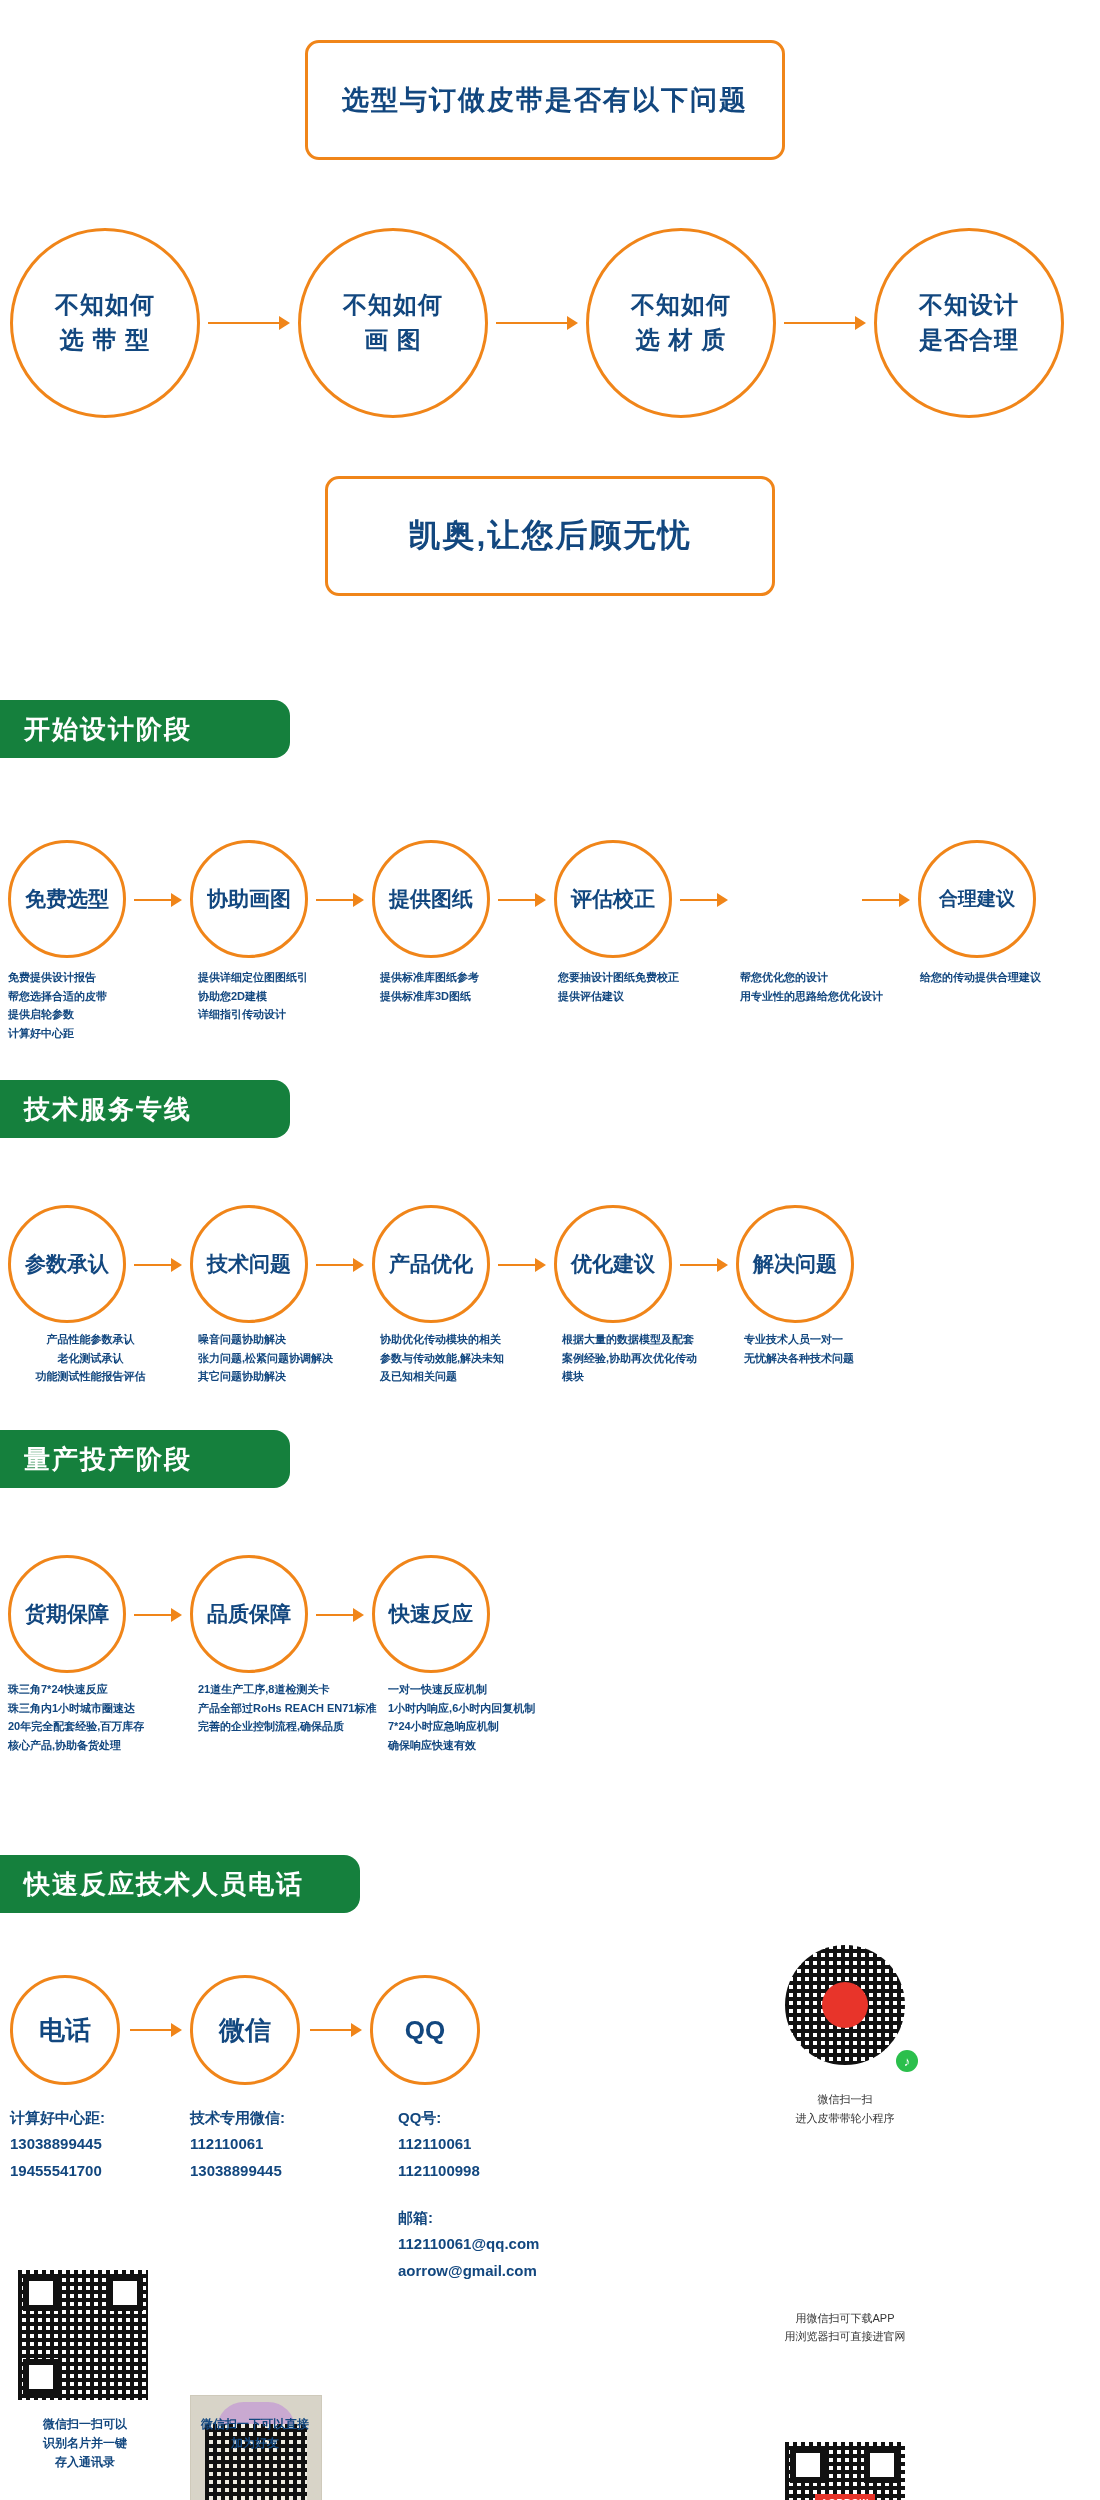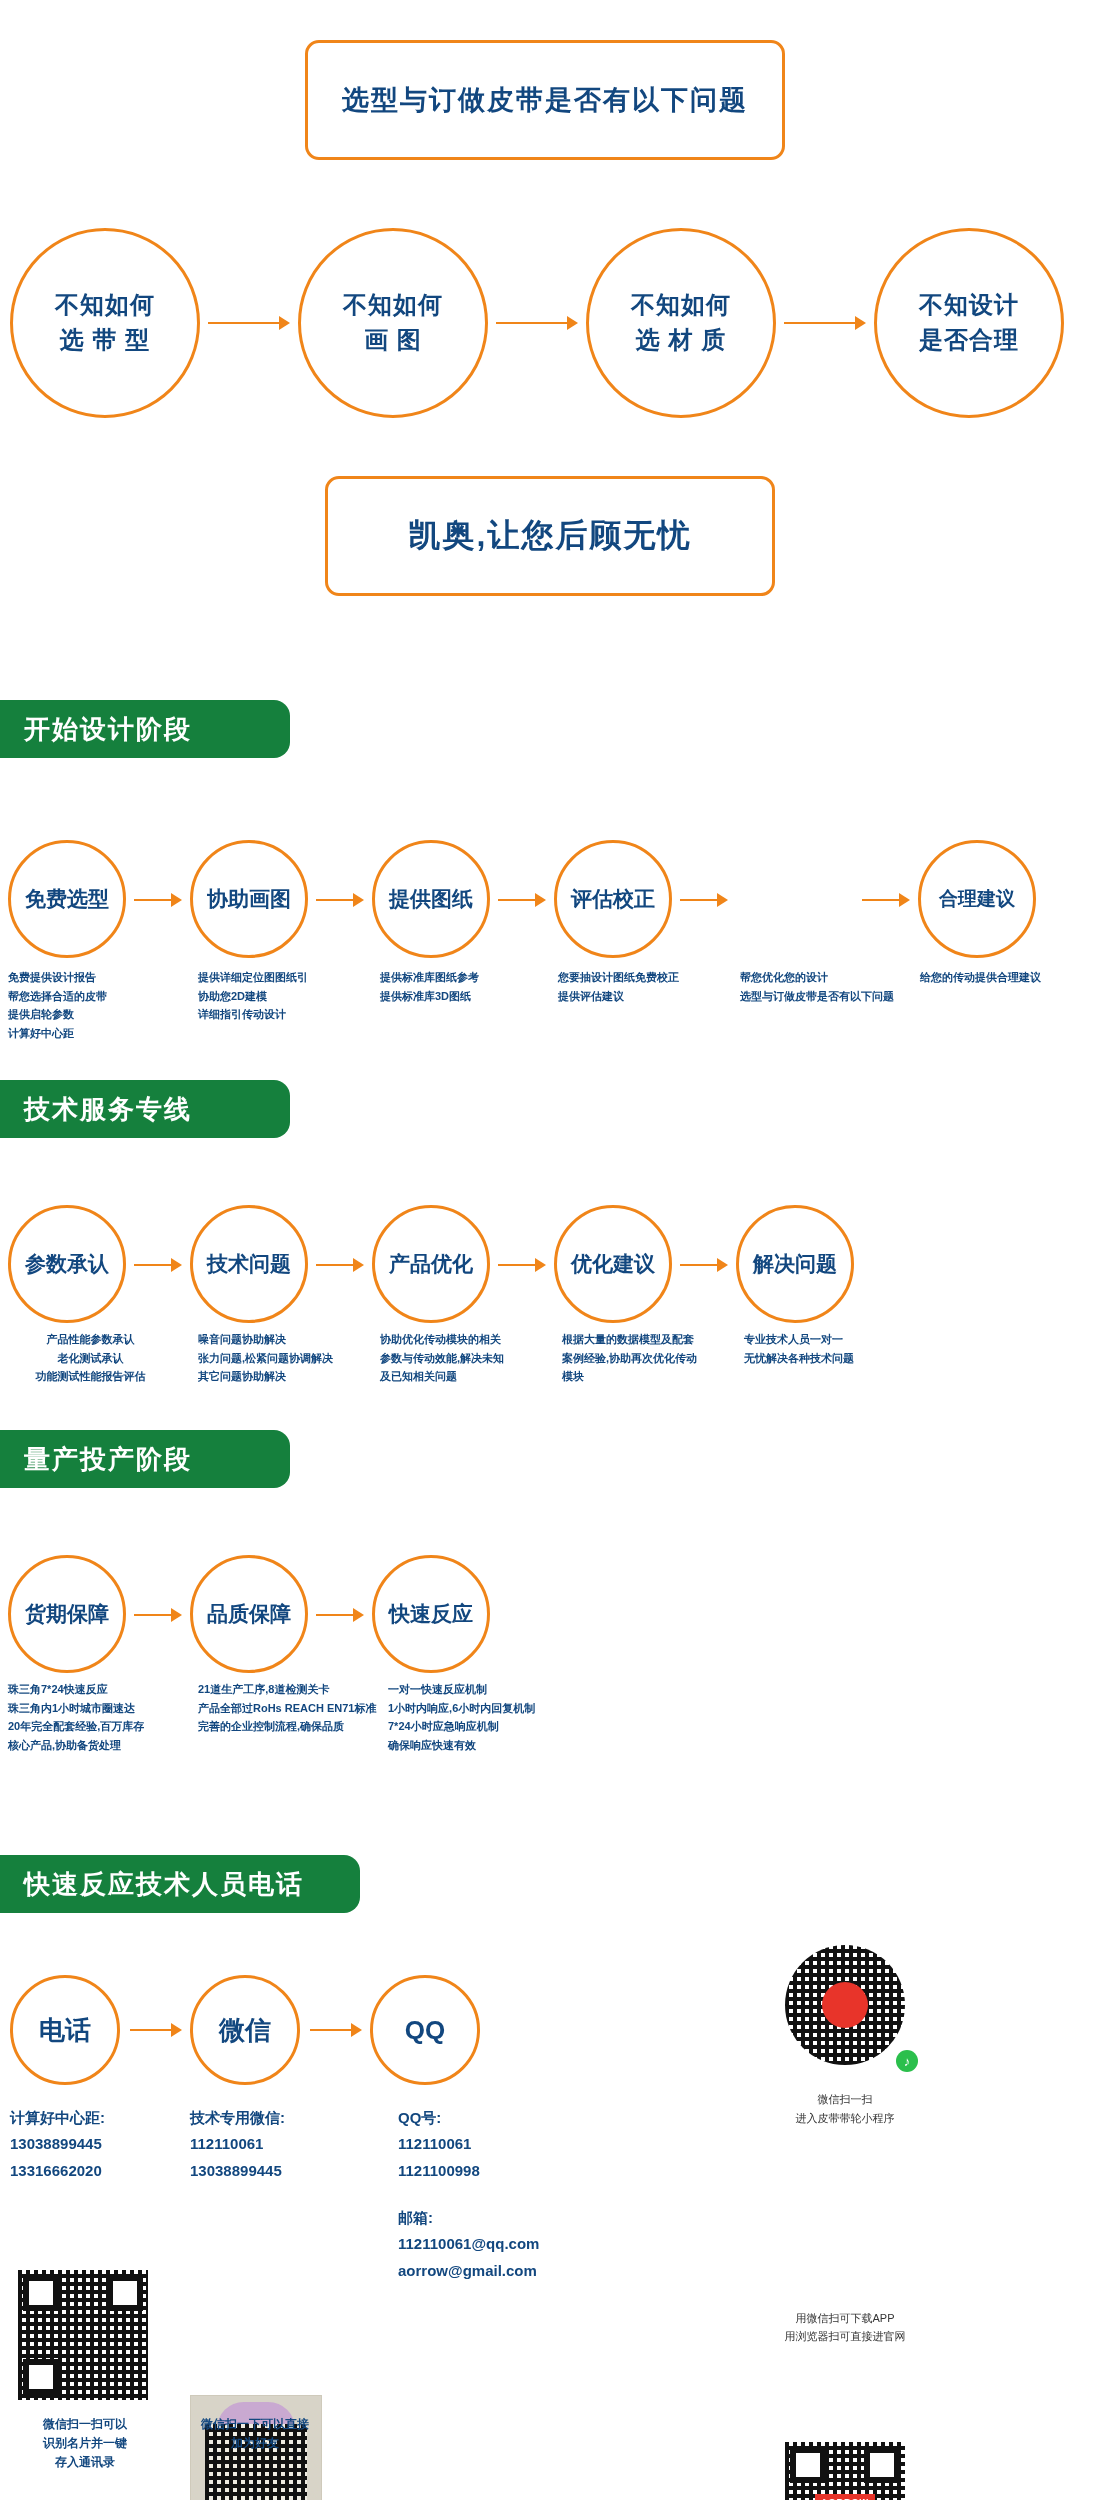--- a/index.html
+++ b/index.html
@@ -273,21 +273,21 @@
 提供启轮参数
 计算好中心距</div>
   <div class="step-desc" style="left:198px;top:968px;white-space:pre-line;">提供详细定位图图纸引
 协助您2D建模
 详细指引传动设计</div>
   <div class="step-desc" style="left:380px;top:968px;white-space:pre-line;">提供标准库图纸参考
 提供标准库3D图纸</div>
   <div class="step-desc" style="left:558px;top:968px;white-space:pre-line;">您要抽设计图纸免费校正
 提供评估建议</div>
   <div class="step-desc" style="left:740px;top:968px;white-space:pre-line;width:180px;">帮您优化您的设计
-选型与订做皮带是否有以下问题</div>
+用专业性的思路给您优化设计</div>
   <div class="step-desc" style="left:920px;top:968px;white-space:pre-line;width:175px;">给您的传动提供合理建议</div>
 
   <div class="abs stage-pill" style="left:0;top:1080px;width:290px;">
     <span>技术服务专线</span>
   </div>
 
   <div class="abs step-circle" style="left:8px;top:1205px;">
     <span>参数承认</span>
   </div>
   <div class="arrow arrow-step" style="left:134px;top:1257px;">
@@ -394,21 +394,21 @@
       <div class="head"></div>
     </div>
 
   <div class="abs contact-circle" style="left:370px;top:1975px;">
     <span>QQ</span>
   </div>
 
   <div class="contact-label" style="left:10px;top:2105px;">
     <div>计算好中心距:</div>
     <div>13038899445</div>
-    <div>13316662020</div>
+    <div>19455541700</div>
   </div>
 
   <div class="contact-label" style="left:190px;top:2105px;">
     <div>技术专用微信:</div>
     <div>112110061</div>
     <div>13038899445</div>
   </div>
 
   <div class="contact-label" style="left:398px;top:2105px;">
     <div>QQ号:</div>

